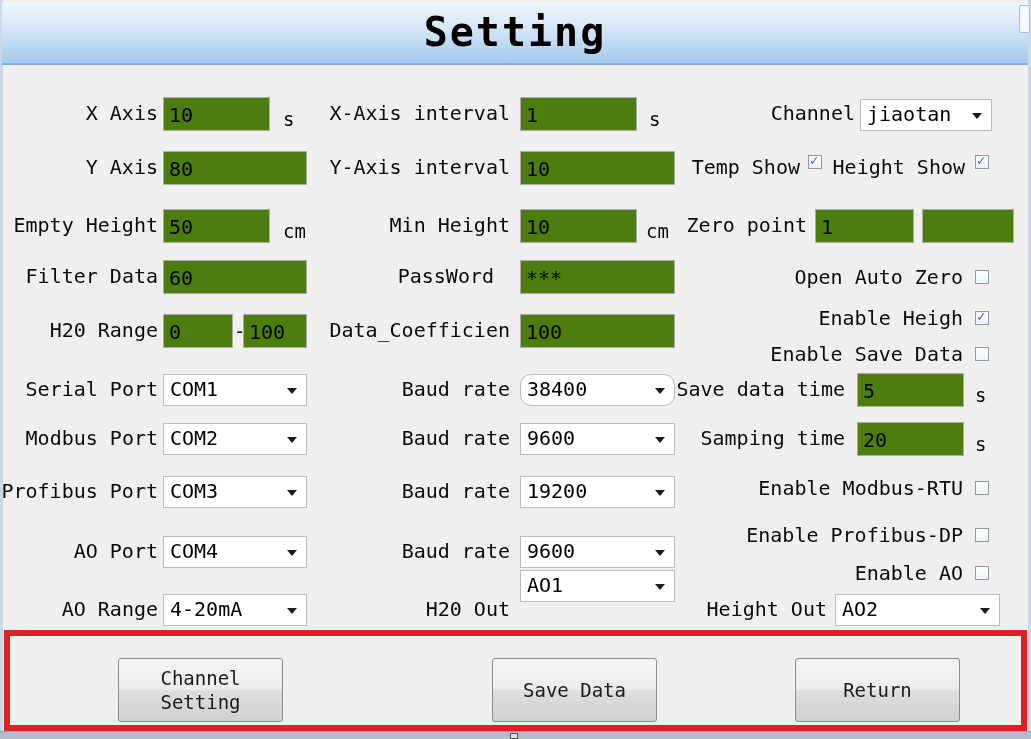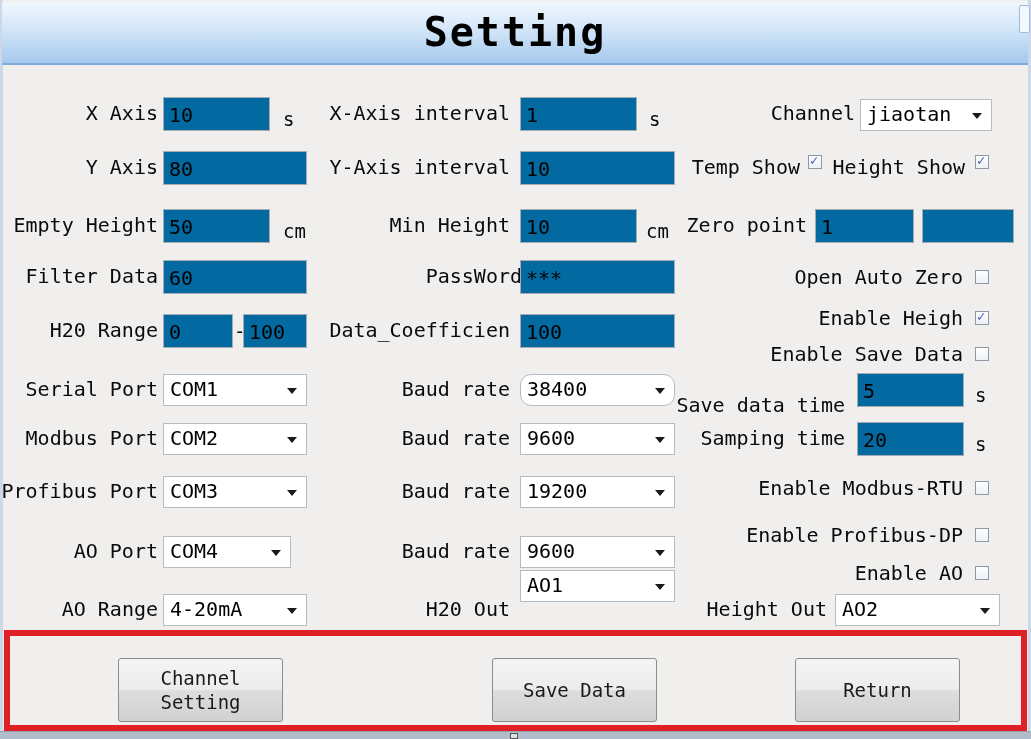--- a/index.html
+++ b/index.html
@@ -14,21 +14,21 @@
     background:linear-gradient(180deg,#eff6fd 0%,#d7e8f9 40%,#b9d6f2 75%,#a6c9ed 100%);
     border-bottom:2px solid #7fabdd; text-align:center;
   }
   .title-text { font-size:40px; font-weight:bold; line-height:60px; letter-spacing:2px; color:#000; }
   .corner-notch { position:absolute; right:1px; top:5px; width:9px; height:26px;
     background:#f2f8fe; border:1px solid #9cbce2; border-radius:2px; }
   .lbl { position:absolute; font-size:20px; color:#0a0a0a; text-align:right; white-space:nowrap; height:24px; line-height:24px; }
   .unit { position:absolute; font-size:19px; color:#0a0a0a; }
   .txt {
     position:absolute; box-sizing:border-box; height:34px; border:1px solid #a8acb2;
-    background:#0369a1; font-family:"DejaVu Sans Mono",monospace; font-size:20px;
+    background:#4d7c0f; font-family:"DejaVu Sans Mono",monospace; font-size:20px;
     padding:2px 5px 0; color:#000; outline:none;
   }
   .dd { position:absolute; box-sizing:border-box; height:32px; border:1px solid #b4bcc4; background:#fff; cursor:pointer; }
   .dd-val { position:absolute; left:6px; top:2px; font-size:20px; color:#000; white-space:nowrap; }
   .dd-arrow { position:absolute; right:9px; top:13px; width:0; height:0;
     border-left:5px solid transparent; border-right:5px solid transparent; border-top:6px solid #1a1a1a; }
   .cb { position:absolute; box-sizing:border-box; width:14px; height:14px;
     border:1px solid #8f99a6; background:linear-gradient(#fdfdfd,#eef2f6); cursor:pointer; }
   .cb.checked::before { content:"✓"; position:absolute; left:1px; top:-4px; font-size:14px; font-weight:bold; color:#3f5fc0; }
   .redbox { position:absolute; left:4px; top:630px; width:1023px; height:101px;
@@ -85,21 +85,21 @@
   <div class="unit" style="left:283px;top:220px;">cm</div>
   <div class="lbl" style="left:320px;width:190px;top:213px;">Min Height</div>
   <input class="txt" style="left: 520px; top: 209px; width: 117px;" value="10">
   <div class="unit" style="left:646px;top:220px;">cm</div>
   <div class="lbl" style="left:650px;width:157px;top:213px;">Zero point</div>
   <input class="txt" style="left: 815px; top: 209px; width: 99px;" value="1">
   <input class="txt" style="left: 922px; top: 209px; width: 92px;" value="">
 
   <div class="lbl" style="left:0;width:158px;top:264px;">Filter Data</div>
   <input class="txt" style="left: 163px; top: 260px; width: 144px;" value="60">
-  <div class="lbl" style="left:332px;width:190px;top:264px;text-align:right;">PassWord</div>
+  <div class="lbl" style="left:304px;width:190px;top:264px;text-align:right;">PassWord</div>
   <input class="txt" style="left: 520px; top: 260px; width: 155px;" value="***">
   <div class="lbl" style="left:600px;width:363px;top:265px;">Open Auto Zero</div>
   <span class="cb" style="left:975px;top:270px;"></span>
 
   <div class="lbl" style="left:0;width:158px;top:318px;">H20 Range</div>
   <input class="txt" style="left: 163px; top: 314px; width: 70px;" value="0">
   <div class="unit" style="left:234px;top:320px;">-</div>
   <input class="txt" style="left: 243px; top: 314px; width: 64px;" value="100">
   <div class="lbl" style="left:320px;width:190px;top:318px;">Data_Coefficien</div>
   <input class="txt" style="left: 520px; top: 314px; width: 155px;" value="100">
@@ -111,21 +111,21 @@
   <div class="lbl" style="left:0;width:158px;top:377px;">Serial Port</div>
   <div class="dd" style="left:163px;top:374px;width:144px;">
     <span class="dd-val">COM1</span>
     <span class="dd-arrow"></span>
   </div>
   <div class="lbl" style="left:320px;width:190px;top:377px;">Baud rate</div>
   <div class="dd" style="left:520px;top:374px;width:155px;border-radius:11px;">
     <span class="dd-val">38400</span>
     <span class="dd-arrow"></span>
   </div>
-  <div class="lbl" style="left:650px;width:195px;top:377px;margin-top:16px;">Save data time</div>
+  <div class="lbl" style="left:650px;width:195px;top:377px;">Save data time</div>
   <input class="txt" style="left: 857px; top: 373px; width: 107px;" value="5">
   <div class="unit" style="left:975px;top:384px;">s</div>
 
   <div class="lbl" style="left:0;width:158px;top:426px;">Modbus Port</div>
   <div class="dd" style="left:163px;top:423px;width:144px;">
     <span class="dd-val">COM2</span>
     <span class="dd-arrow"></span>
   </div>
   <div class="lbl" style="left:320px;width:190px;top:426px;">Baud rate</div>
   <div class="dd" style="left:520px;top:423px;width:155px;">
@@ -143,21 +143,21 @@
   </div>
   <div class="lbl" style="left:320px;width:190px;top:479px;">Baud rate</div>
   <div class="dd" style="left:520px;top:476px;width:155px;">
     <span class="dd-val">19200</span>
     <span class="dd-arrow"></span>
   </div>
   <div class="lbl" style="left:600px;width:363px;top:476px;">Enable Modbus-RTU</div>
   <span class="cb" style="left:975px;top:481px;"></span>
 
   <div class="lbl" style="left:0;width:158px;top:539px;text-align:right;">AO Port</div>
-  <div class="dd" style="left:163px;top:536px;width:128px;">
+  <div class="dd" style="left:163px;top:536px;width:144px;">
     <span class="dd-val">COM4</span>
     <span class="dd-arrow"></span>
   </div>
   <div class="lbl" style="left:320px;width:190px;top:539px;">Baud rate</div>
   <div class="dd" style="left:520px;top:536px;width:155px;">
     <span class="dd-val">9600</span>
     <span class="dd-arrow"></span>
   </div>
   <div class="lbl" style="left:600px;width:363px;top:523px;">Enable Profibus-DP</div>
   <span class="cb" style="left:975px;top:528px;"></span>

